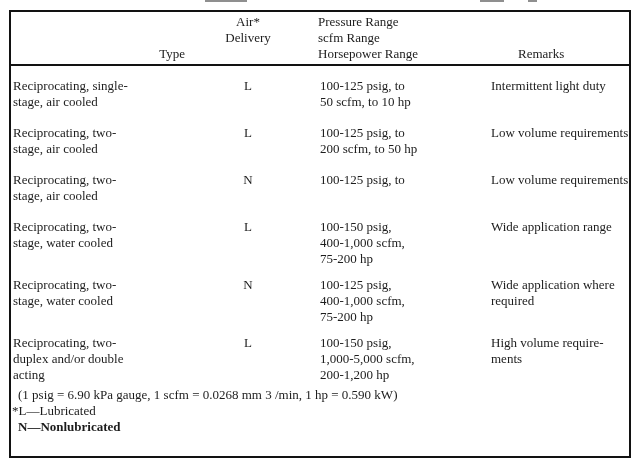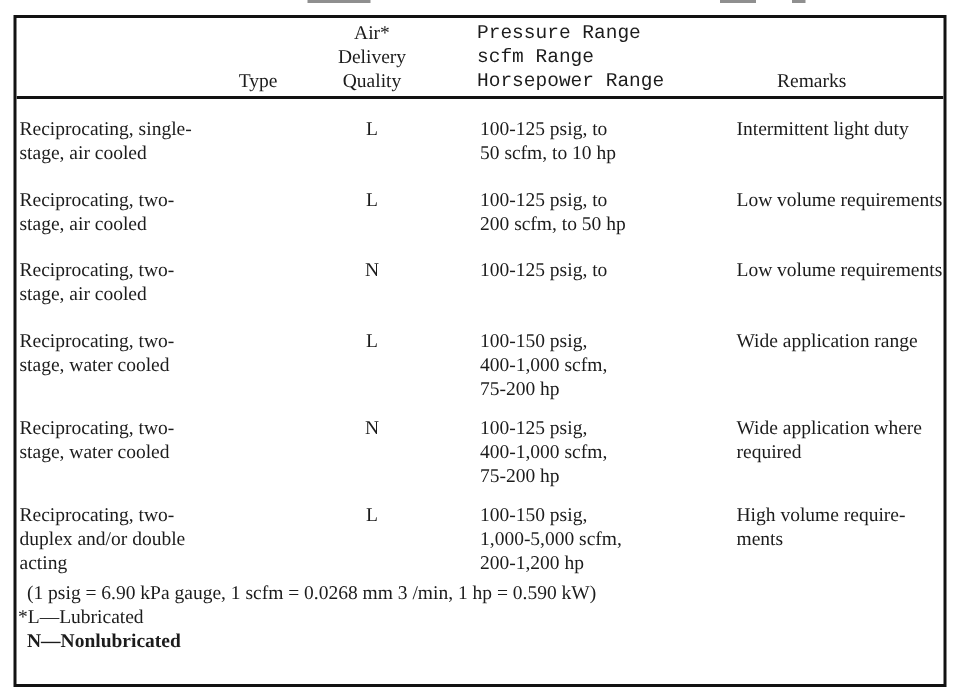--- a/index.html
+++ b/index.html
@@ -52,21 +52,20 @@
   .h-type {
     align-self: end;
     padding-left: 38px;
     text-align: right;
   }
   .h-quality {
     text-align: center;
   }
   .h-range {
     padding-left: 7px;
-    font-family: Liberation Mono, monospace;
   }
   .h-remarks {
     align-self: end;
     padding-left: 38px;
   }
   .body-rows {
     padding-top: 12px;
   }
   .row { margin-bottom: 15px; }
   .row.r4, .row.r5 { margin-bottom: 10px; }
@@ -93,21 +92,20 @@
   <div class="caption-fragment frag2"></div>
   <div class="caption-fragment frag3"></div>
 
   <div class="tablebox">
 
     <div class="grid header">
       <div class="hcell h-type">Type</div>
       <div class="hcell h-quality">
         <div>Air*</div>
         <div>Delivery</div>
-        <div>Quality</div>
       </div>
       <div class="hcell h-range">
         <div>Pressure Range</div>
         <div>scfm Range</div>
         <div>Horsepower Range</div>
       </div>
       <div class="hcell h-remarks">Remarks</div>
     </div>
 
     <div class="body-rows">

